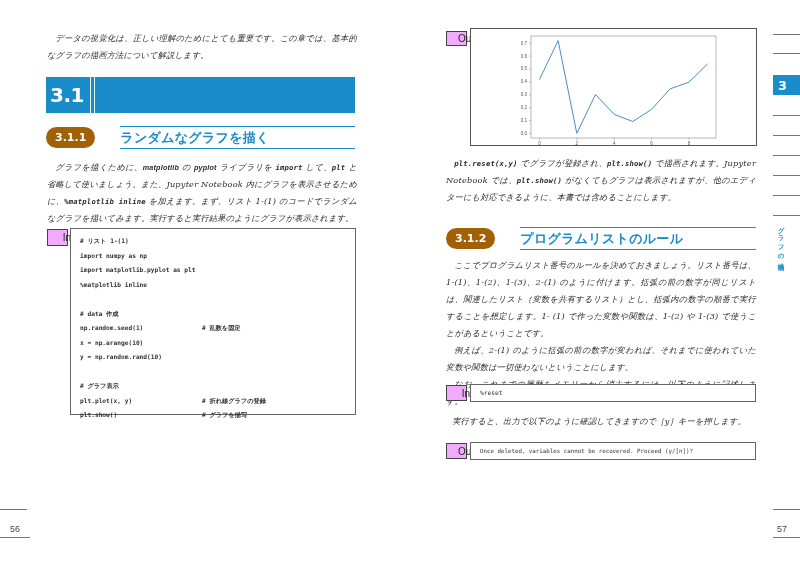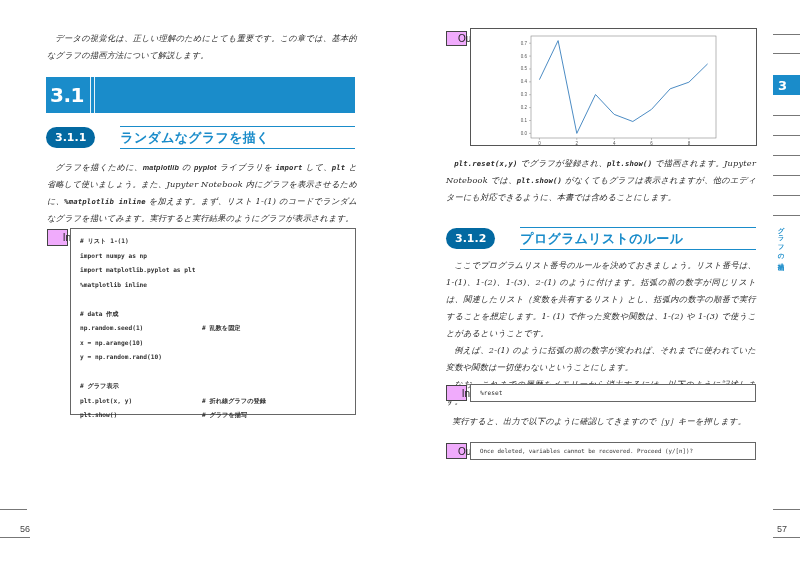--- a/index.html
+++ b/index.html
@@ -12,21 +12,21 @@
   .mono { font-family: "DejaVu Sans Mono", "Liberation Mono", monospace; font-weight: bold; font-size: 7.2px; }
 
   
   .h-bar { background: #1a8cca; color: #fff; display: flex; align-items: center; font-family: "DejaVu Sans", sans-serif; font-weight: bold; }
   .h-bar .num { font-size: 20px; padding-left: 4px; padding-right: 6px; letter-spacing: -0.5px; }
   .h-bar .rule { width: 5px; height: 100%; border-left: 1.5px solid #fff; border-right: 1.5px solid #fff; margin-right: 8px; opacity: 0.9; }
   .h-bar .title { font-size: 20px; letter-spacing: 0.5px; }
 
   
   .sub-h { display: flex; align-items: center; }
-  .sub-h .pill { background: #0369a1; color: #fff; font-family: "DejaVu Sans", sans-serif; font-weight: bold; font-size: 11px; border-radius: 11px; height: 21px; line-height: 21px; padding: 0 9px; }
+  .sub-h .pill { background: #a16207; color: #fff; font-family: "DejaVu Sans", sans-serif; font-weight: bold; font-size: 11px; border-radius: 11px; height: 21px; line-height: 21px; padding: 0 9px; }
   .sub-h .title-wrap { flex: 1; margin-left: 25px; border-top: 1.5px solid #1a8cca; border-bottom: 1.5px solid #1a8cca; height: 23px; display: flex; align-items: center; }
   .sub-h .title { color: #1a8cca; font-family: "DejaVu Sans", sans-serif; font-weight: bold; font-size: 13px; letter-spacing: 0.3px; }
 
   
   .io-label { border: 1px solid #444; font-family: "Liberation Sans", sans-serif; font-size: 10px; color: #222; display: flex; align-items: center; justify-content: center; background: #f0abfc; padding-left: 19px; }
   .code-box { border: 1px solid #666; background: #fff; }
   .code-line { font-family: "DejaVu Sans Mono", "Liberation Mono", monospace; font-size: 6.2px; font-weight: bold; color: #333; height: 14.5px; line-height: 14.5px; white-space: pre; position: relative; }
   .code-line .cmt { position: absolute; left: 122px; top: 0; }
 
   
@@ -74,21 +74,21 @@
       <div class="code-line"><span>np.random.seed(1)</span><span class="cmt"># 乱数を固定</span></div>
       <div class="code-line"><span>x = np.arange(10)</span></div>
       <div class="code-line"><span>y = np.random.rand(10)</span></div>
       <div class="code-line"><span></span></div>
       <div class="code-line"><span># グラフ表示</span></div>
       <div class="code-line"><span>plt.plot(x, y)</span><span class="cmt"># 折れ線グラフの登録</span></div>
       <div class="code-line"><span>plt.show()</span><span class="cmt"># グラフを描写</span></div>
     </div>
 
   <div class="margin-line" style="left:0; top:509px; width:27px;"></div>
-  <div class="abs page-num" style="left:20px; top:524px;">56</div>
+  <div class="abs page-num" style="left:10px; top:524px;">56</div>
   <div class="margin-line" style="left:0; top:537px; width:30px;"></div>
 </div>
 
 <div>
 
   <div class="abs io-label" style="left:446px; top:31px; width:21px; height:15px;">Out</div>
   <div class="abs code-box" style="left:470px; top:28px; width:287px; height:118px; border-color:#555;">
     <svg id="chart" width="285" height="116" viewBox="0 0 285 116">
         <rect x="60" y="7" width="185" height="102" fill="none" stroke="#888" stroke-width="0.6"></rect>
         <line x1="58" y1="104.36363636363636" x2="60" y2="104.36363636363636" stroke="#888" stroke-width="0.5"></line>

